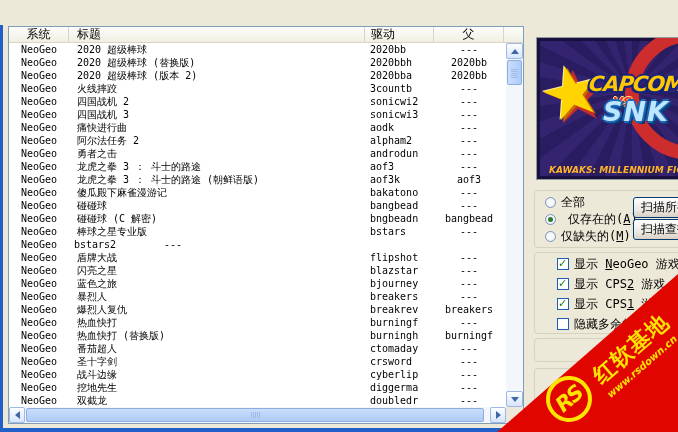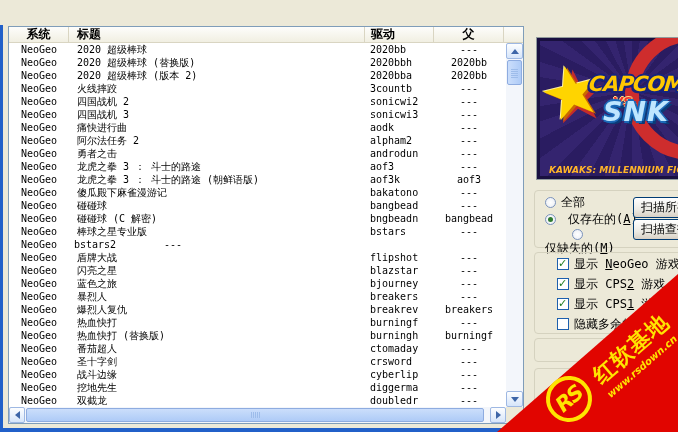--- a/index.html
+++ b/index.html
@@ -12,21 +12,21 @@
     color:#fff;font:bold 13px "DejaVu Sans","Liberation Sans",sans-serif;
     line-height:25px;padding-left:7px;}
   .edge-l{position:absolute;left:0;top:25px;bottom:0;width:3px;background:#2160C9;}
   .edge-b{position:absolute;left:0;bottom:0;width:100%;height:4px;background:#2160C9;}
   
   .listbox{position:absolute;left:8px;top:26px;width:516px;height:398px;
     background:#fff;border:1px solid #7F9DB9;}
   .lheader{position:absolute;left:0;top:0;right:0;height:16px;display:flex;
     background:linear-gradient(#FDFDFB,#F1EFE2);border-bottom:1px solid #D9D5C2;
     font-size:12px;line-height:15px;color:#000;}
-  .hc{border-right:1px solid #D9D5C2;height:100%;font-weight:bold;}
+  .hc{border-right:1px solid #D9D5C2;height:100%;}
   .hc.sys{width:60px;text-align:center;}
   .hc.ttl{width:296px;padding-left:8px;}
   .hc.drv{width:69px;padding-left:6px;}
   .hc.par{width:70px;text-align:center;}
   .hc.fill{flex:1;border-right:none;}
   .rows{position:absolute;left:0;top:16px;right:17px;bottom:16px;overflow:hidden;}
   .row{display:flex;height:13px;line-height:13px;font-size:10px;color:#000;white-space:nowrap;}
   .c{overflow:hidden;}
   .c.sys{width:60px;padding-left:12px;}
   .c.ttl{width:296px;padding-left:8px;}
@@ -363,21 +363,21 @@
   <label class="radio" style="top: 4px;">
     <span class="rb"></span>
     <span class="lbl"><span class="pre">全部</span><span class="key"></span><span class="post"></span></span>
   </label>
 
   <label class="radio on" style="top: 21px; gap: 7px;">
     <span class="rb"></span>
     <span class="lbl"><span class="pre">仅存在的(</span><span class="key">A</span><span class="post">)</span></span>
   </label>
 
-  <label class="radio" style="top: 38px; flex-direction: column;">
+  <label class="radio" style="top: 38px;">
     <span class="rb"></span>
     <span class="lbl"><span class="pre">仅缺失的(</span><span class="key">M</span><span class="post">)</span></span>
   </label>
 </div>
   </div>
   <div class="scan-btn b1">扫描所有</div>
   <div class="scan-btn b2">扫描查找</div>
 
   <div class="grp display">
     <div id="checks">

